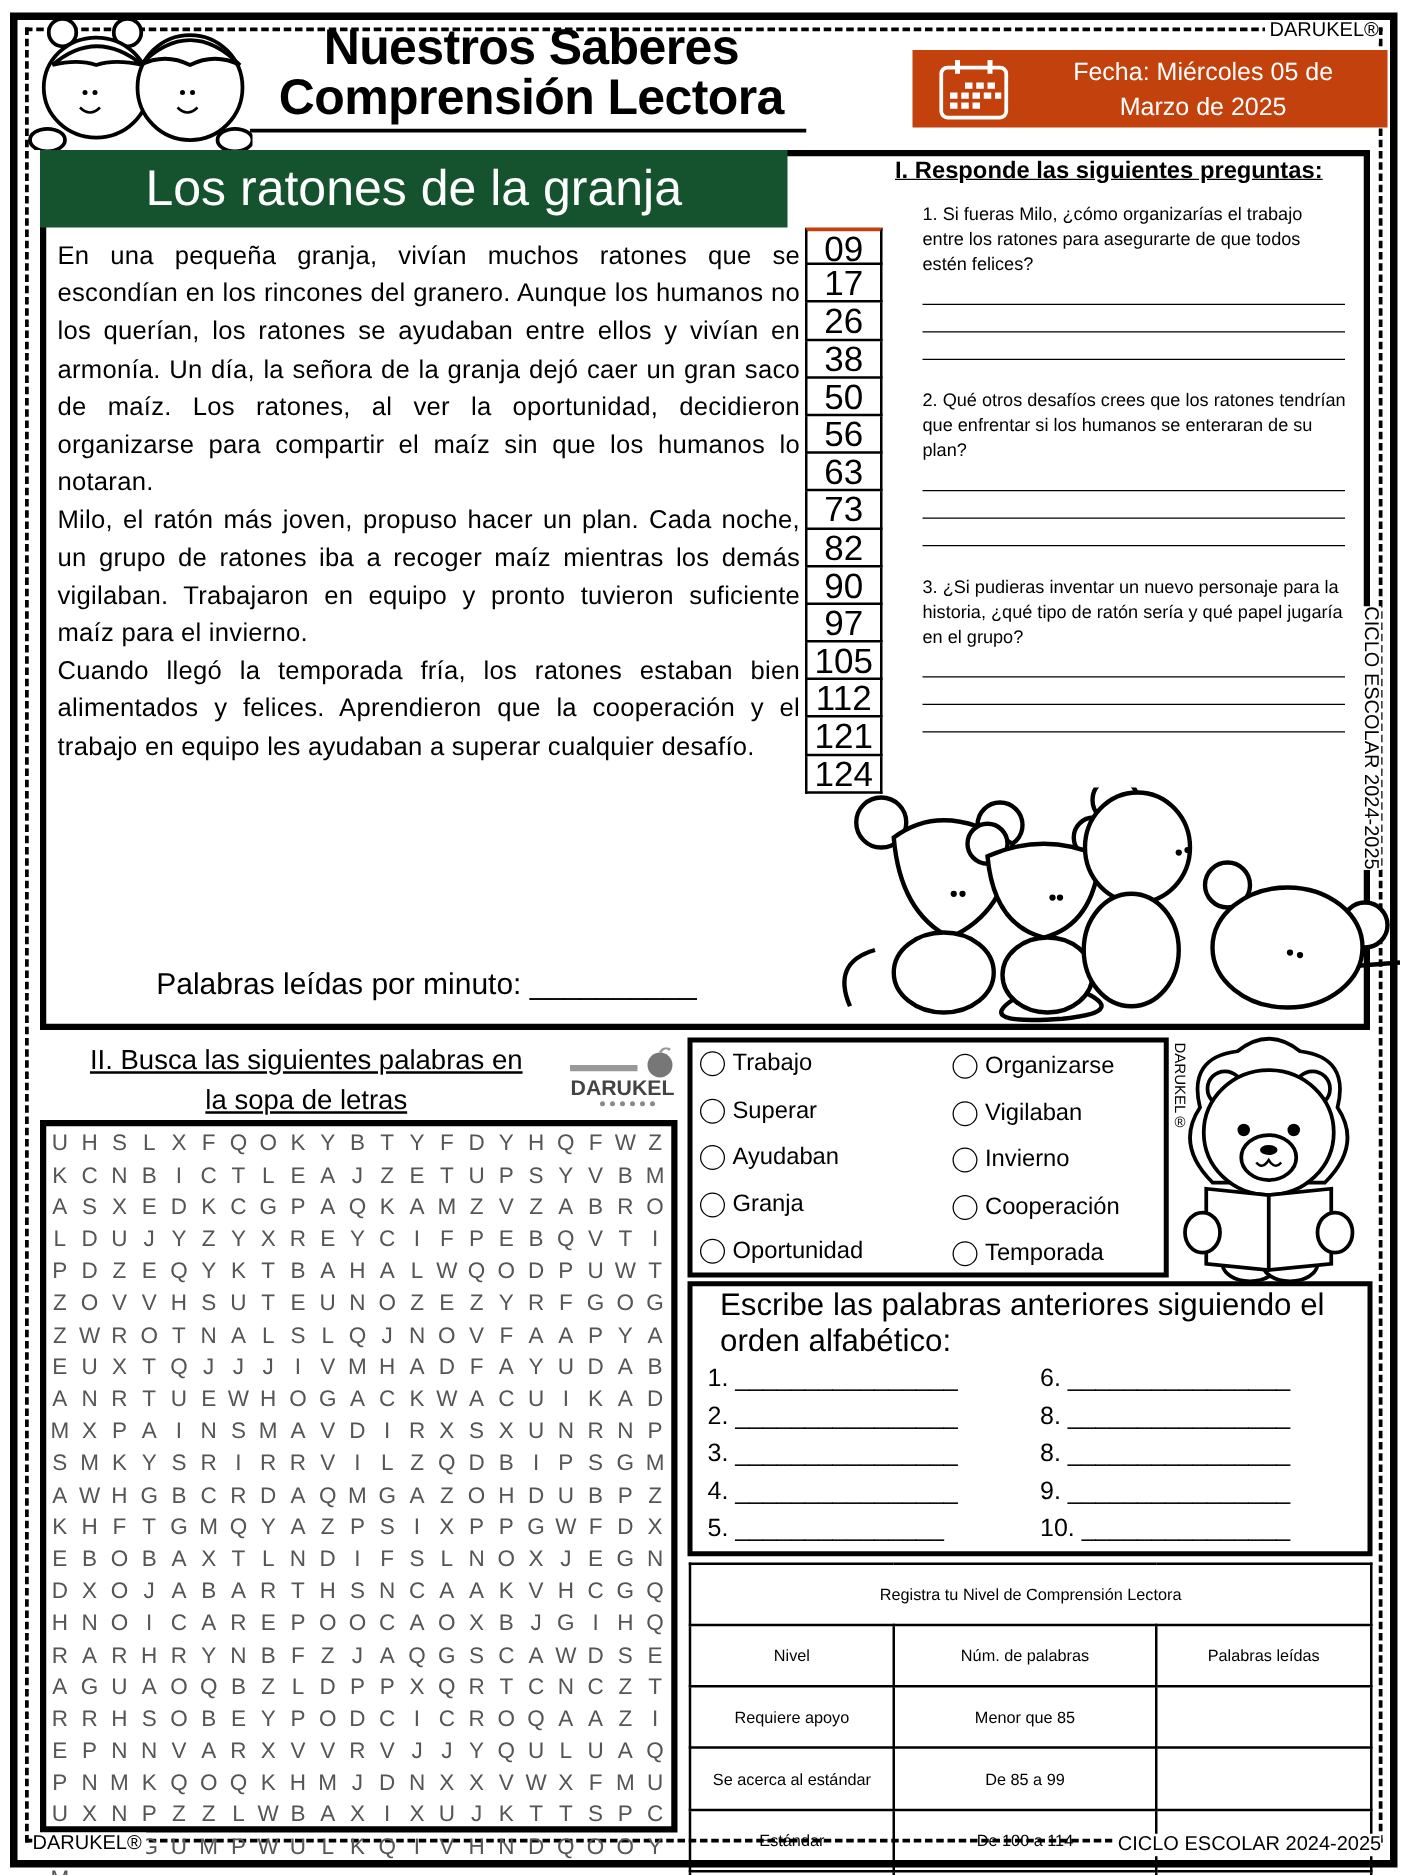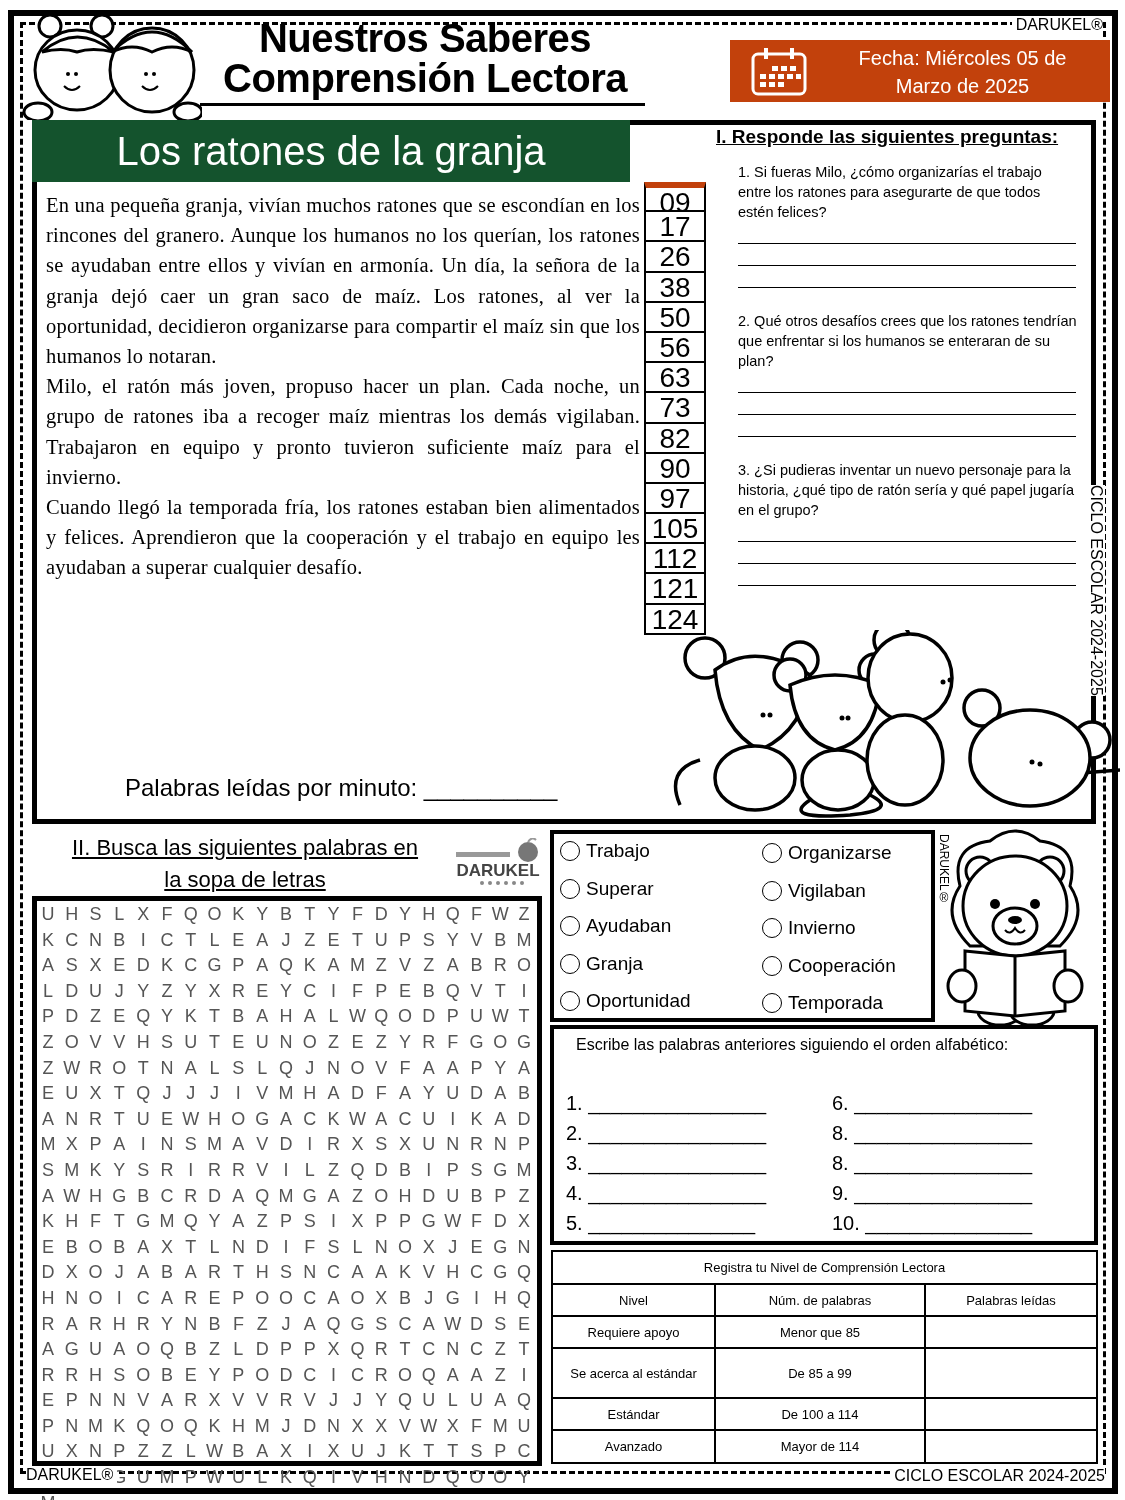--- a/index.html
+++ b/index.html
@@ -17,26 +17,26 @@
 
   .brand-top { position: absolute; right: 22px; top: 16px; font-size: 16px; background: #fff; padding-left: 4px; }
 
   .date-box { position: absolute; left: 730px; top: 40px; width: 380px; height: 62px; background: #c2410c; color: #fff; }
   .date-box .cal { position: absolute; left: 20px; top: 6px; width: 58px; height: 50px; }
   .date-text { position: absolute; left: 95px; top: 4px; width: 275px; text-align: center; font-size: 20px; line-height: 28px; }
 
   .reading-box { position: absolute; left: 32px; top: 120px; width: 1064px; height: 704px; border: 5px solid #000; }
   .story-title { position: absolute; left: 32px; top: 120px; width: 598px; height: 62px; background: #14532d; color: #fff; font-size: 40px; text-align: center; line-height: 62px; }
 
-  .story-text { position: absolute; left: 46px; top: 190px; width: 594px; font-size: 20.5px; line-height: 30.2px; text-align: justify; letter-spacing: 0.2px; font-family: Liberation Serif, serif; }
+  .story-text { position: absolute; left: 46px; top: 190px; width: 594px; font-size: 20.5px; line-height: 30.2px; text-align: justify; letter-spacing: 0.2px; }
   .story-text p { margin: 0; }
 
   .counts { position: absolute; left: 644px; top: 182px; width: 62px; }
   .count-cell { height: 30.2px; border: 2px solid #000; border-top: none; font-size: 28px; line-height: 30px; text-align: center; }
-  .count-cell:first-child { border-top: 6px solid #c2410c; }
+  .count-cell:first-child { border-top: 3px solid #c2410c; }
 
   .wpm { position: absolute; left: 125px; top: 774px; font-size: 24px; }
 
   .q-header { position: absolute; left: 716px; top: 126px; font-size: 19px; font-weight: bold; text-decoration: underline; }
   .questions { position: absolute; left: 738px; top: 162px; width: 340px; font-size: 14.5px; line-height: 20px; }
   .question { margin-bottom: 23px; }
   .answer-line { height: 22px; border-bottom: 1.5px solid #000; width: 338px; }
 
   .side-ciclo { position: absolute; left: 1087px; top: 485px; writing-mode: vertical-rl; font-size: 16px; background: #fff; }
 
@@ -50,25 +50,25 @@
   .ws-grid span { text-align: center; height: 25.6px; line-height: 25.6px; }
 
   .words-box { position: absolute; left: 550px; top: 830px; width: 385px; height: 192px; border: 4px solid #000; }
   .word-item { position: absolute; font-size: 19px; display: flex; align-items: center; gap: 6px; }
   .word-item .circ { width: 20px; height: 20px; border: 1.5px solid #000; border-radius: 50%; display: inline-block; }
   .darukel-vert { position: absolute; left: 937px; top: 834px; writing-mode: vertical-rl; font-size: 12px; }
 
   .lion-art { position: absolute; left: 940px; top: 826px; width: 150px; height: 200px; }
 
   .alpha-box { position: absolute; left: 550px; top: 1025px; width: 548px; height: 220px; border: 4px solid #000; }
-  .alpha-title { position: absolute; left: 576px; top: 1030px; width: 500px; font-size: 16px; line-height: 29px; }
+  .alpha-title { position: absolute; left: 576px; top: 1030px; width: 500px; font-size: 25px; line-height: 29px; }
   .alpha-line { position: absolute; font-size: 20px; white-space: nowrap; }
 
   .level-table { position: absolute; left: 551px; top: 1250px; width: 547px; border-collapse: collapse; font-size: 13px; }
-  .level-table td, .level-table th { border: 2px solid #000; text-align: center; font-weight: normal; padding: 0 4px; }
+  .level-table td, .level-table th { border: 2px solid #000; text-align: center; font-weight: normal; padding: 16px 4px; }
 
   .brand-bottom { position: absolute; left: 26px; top: 1466px; font-size: 16px; background: #fff; padding-right: 4px; }
   .ciclo-bottom { position: absolute; right: 20px; top: 1467px; font-size: 16px; background: #fff; padding-left: 4px; }
 </style>
 </head>
 <body>
 
 <div class="outer-frame"></div>
 <div class="dash-frame"></div>
 

